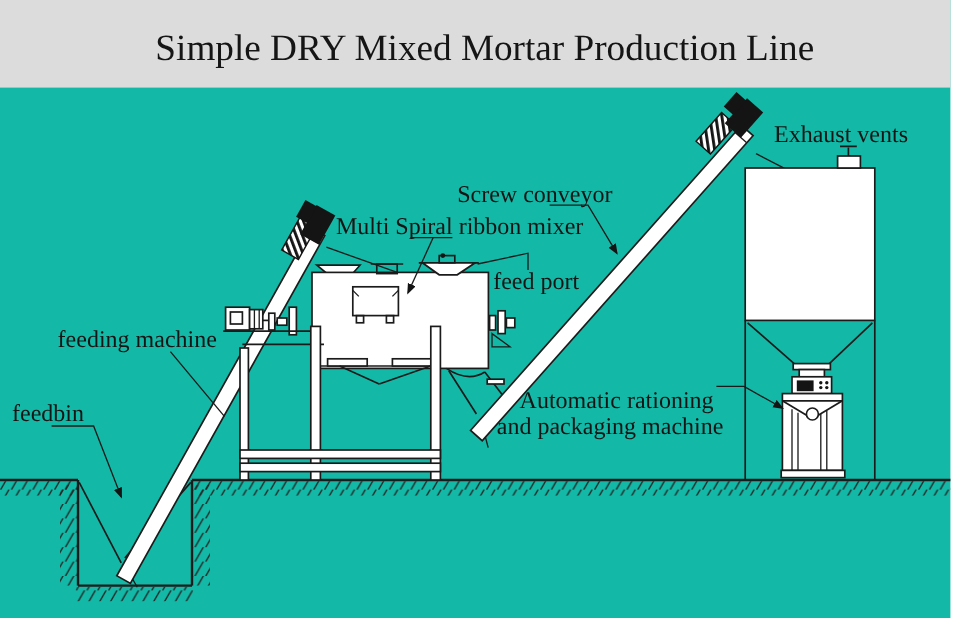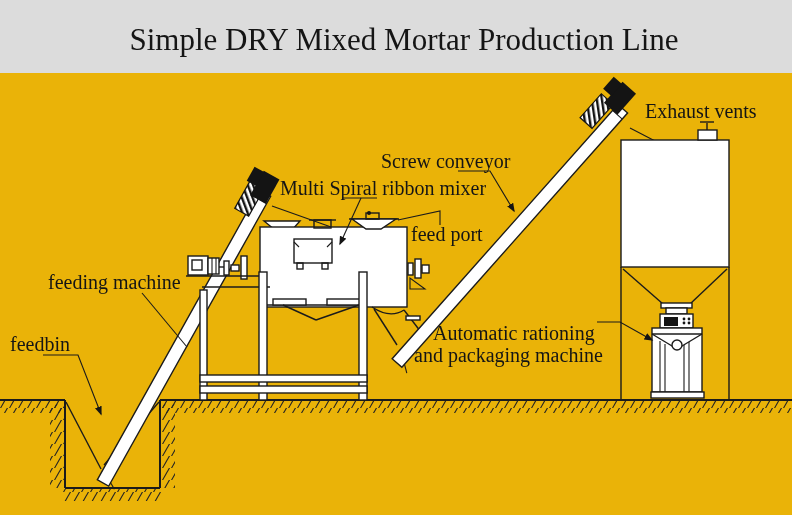--- a/index.html
+++ b/index.html
@@ -1,16 +1,16 @@
 <!DOCTYPE html>
 <html><head>
 <meta charset="utf-8">
 <style>
   html,body{margin:0;padding:0;background:#fff;}
-  #stage{position:relative;width:792px;height:515px;background:#eab308;overflow:hidden;
+  #stage{position:relative;width:792px;height:515px;background:#14b8a6;overflow:hidden;
          font-family:"Liberation Serif","DejaVu Serif",serif;}
   svg{display:block;}
   .lbl{fill:#151515;font-family:"Liberation Serif","DejaVu Serif",serif;font-size:20px;}
   .title{fill:#151515;font-family:"Liberation Serif","DejaVu Serif",serif;font-size:31px;}
   .ln{stroke:#1b1b1b;stroke-width:1.4;fill:none;}
   .lnw{stroke:#1b1b1b;stroke-width:1.4;fill:#ffffff;}
   .thin{stroke:#1b1b1b;stroke-width:1.1;fill:none;}
   .blk{fill:#141414;stroke:none;}
   .gnd{stroke:#1b1b1b;stroke-width:2;fill:none;}
 </style>

